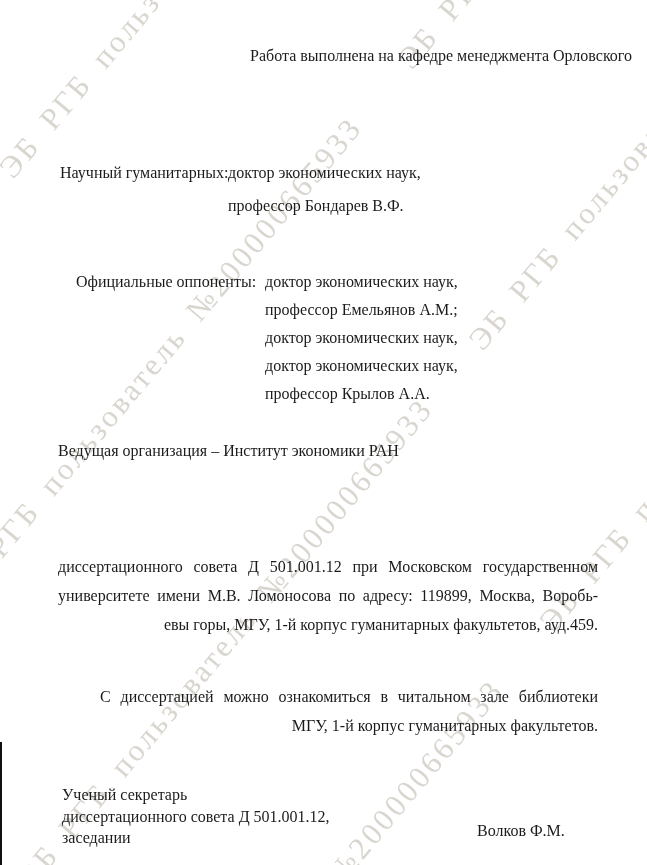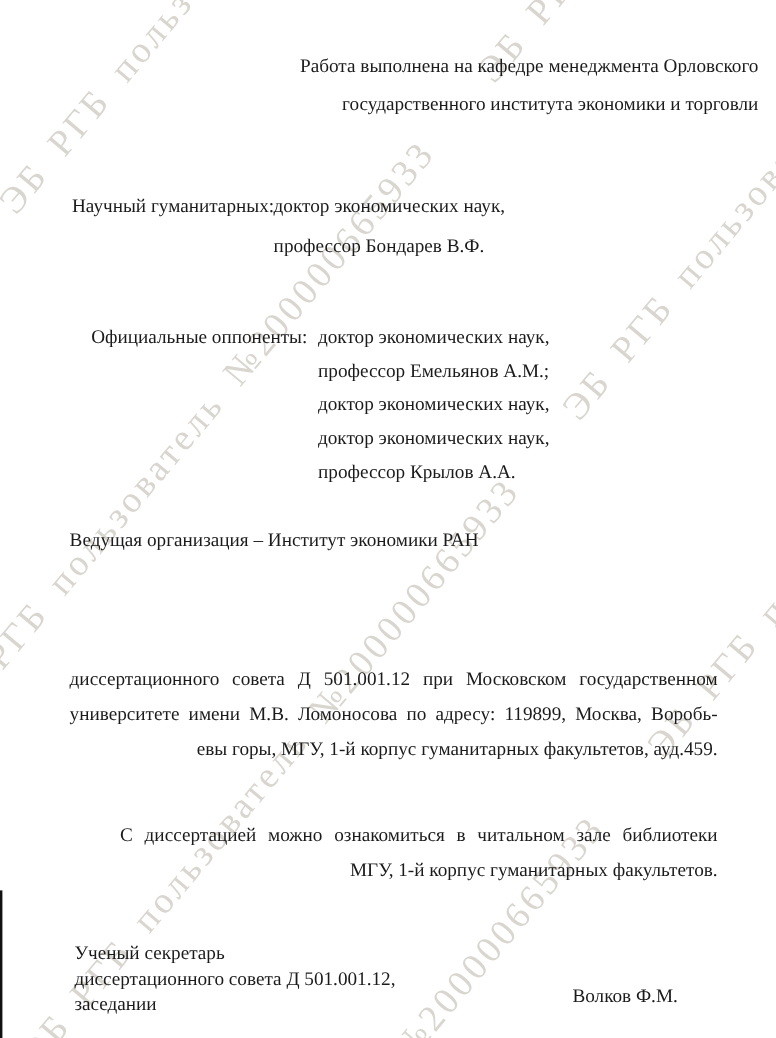--- a/index.html
+++ b/index.html
@@ -120,21 +120,20 @@
       <div class="wm-row" style="color: rgb(217, 213, 207); margin-left: -230px;">ЭБ РГБ пользователь №200000665933&nbsp;&nbsp;&nbsp;&nbsp;ЭБ РГБ пользователь №200000665933&nbsp;&nbsp;&nbsp;&nbsp;ЭБ РГБ пользователь №200000665933&nbsp;&nbsp;&nbsp;&nbsp;ЭБ РГБ пользователь №200000665933&nbsp;&nbsp;&nbsp;&nbsp;</div>
       <div class="wm-row" style="color: rgb(217, 213, 207); margin-left: -400px;">ЭБ РГБ пользователь №200000665933&nbsp;&nbsp;&nbsp;&nbsp;ЭБ РГБ пользователь №200000665933&nbsp;&nbsp;&nbsp;&nbsp;ЭБ РГБ пользователь №200000665933&nbsp;&nbsp;&nbsp;&nbsp;ЭБ РГБ пользователь №200000665933&nbsp;&nbsp;&nbsp;&nbsp;</div>
       <div class="wm-row" style="color: rgb(217, 213, 207); margin-left: -60px;">ЭБ РГБ пользователь №200000665933&nbsp;&nbsp;&nbsp;&nbsp;ЭБ РГБ пользователь №200000665933&nbsp;&nbsp;&nbsp;&nbsp;ЭБ РГБ пользователь №200000665933&nbsp;&nbsp;&nbsp;&nbsp;ЭБ РГБ пользователь №200000665933&nbsp;&nbsp;&nbsp;&nbsp;</div>
       <div class="wm-row" style="color: rgb(217, 213, 207); margin-left: -230px;">ЭБ РГБ пользователь №200000665933&nbsp;&nbsp;&nbsp;&nbsp;ЭБ РГБ пользователь №200000665933&nbsp;&nbsp;&nbsp;&nbsp;ЭБ РГБ пользователь №200000665933&nbsp;&nbsp;&nbsp;&nbsp;ЭБ РГБ пользователь №200000665933&nbsp;&nbsp;&nbsp;&nbsp;</div>
     </div>
 
   <div class="edge-line"></div>
 
   <div class="tblock header-block">
     <div>Работа выполнена на кафедре менеджмента Орловского</div>
-    <div>государственного института экономики и торговли</div>
   </div>
 
   <div class="tblock consultant-block">
     <span class="label">Научный гуманитарных:</span>
     <div class="values">
       <div>доктор экономических наук,</div>
       <div>профессор Бондарев В.Ф.</div>
     </div>
   </div>
 

